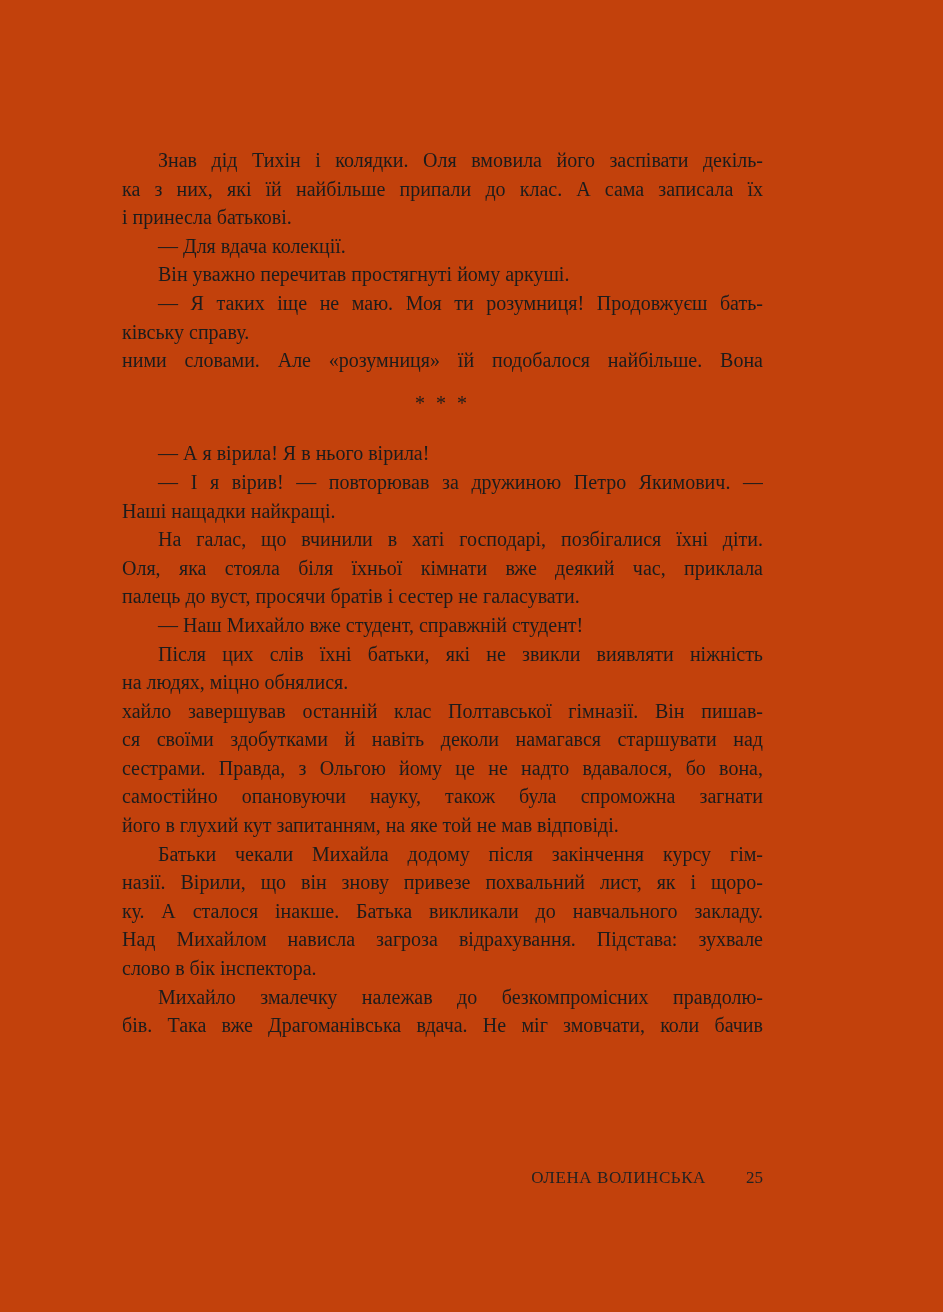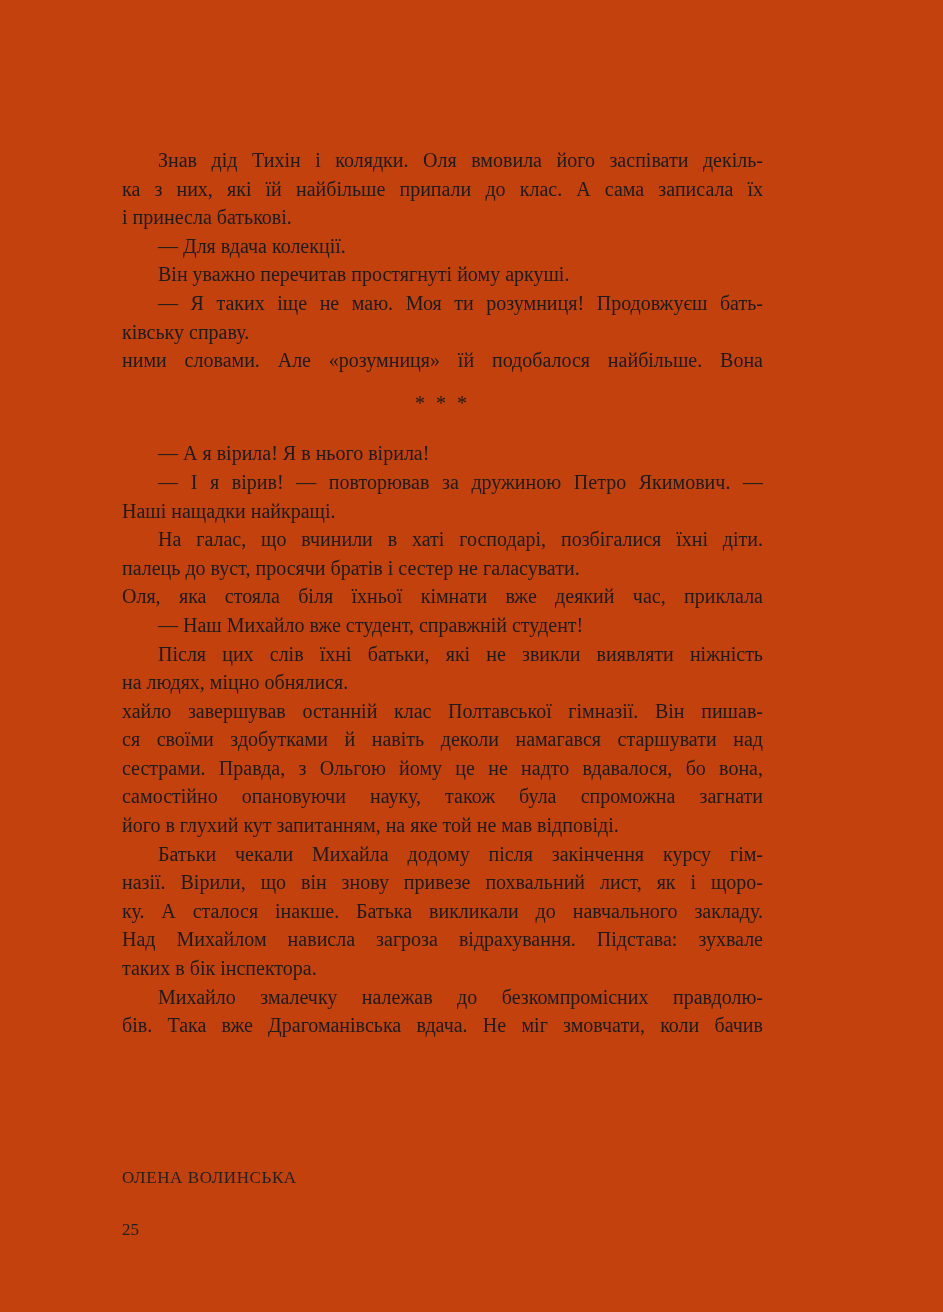--- a/index.html
+++ b/index.html
@@ -47,25 +47,24 @@
     font-size: 20px;
   }
   .footer {
     position: absolute;
     left: 122px;
     top: 1168px;
     width: 641px;
     display: flex;
     justify-content: flex-end;
     align-items: baseline;
-    gap: 32px;
+    gap: 40px;
     font-size: 17px;
     letter-spacing: 0.6px;
     color: #222222;
-    flex-direction: column;
   }
   .footer .page-number {
     letter-spacing: 0;
   }
 </style>
 </head>
 <body>
 
 <div class="page">
   <div class="text-block">
@@ -75,35 +74,35 @@
       <div class="line first lastline">— Для вдача колекції.</div>
       <div class="line first lastline">Він уважно перечитав простягнуті йому аркуші.</div>
       <div class="line first">— Я таких іще не маю. Моя ти розумниця! Продовжуєш бать-</div>
       <div class="line lastline">ківську справу.</div>
       <div class="line">ними словами. Але «розумниця» їй подобалося найбільше. Вона</div>
       <div class="separator">* * *</div>
       <div class="line first lastline">— А я вірила! Я в нього вірила!</div>
       <div class="line first">— І я вірив! — повторював за дружиною Петро Якимович. —</div>
       <div class="line lastline">Наші нащадки найкращі.</div>
       <div class="line first">На галас, що вчинили в хаті господарі, позбігалися їхні діти.</div>
+      <div class="line">Оля, яка стояла біля їхньої кімнати вже деякий час, приклала</div>
       <div class="line lastline">палець до вуст, просячи братів і сестер не галасувати.</div>
-      <div class="line">Оля, яка стояла біля їхньої кімнати вже деякий час, приклала</div>
       <div class="line first lastline">— Наш Михайло вже студент, справжній студент!</div>
       <div class="line first">Після цих слів їхні батьки, які не звикли виявляти ніжність</div>
       <div class="line lastline">на людях, міцно обнялися.</div>
       <div class="line">хайло завершував останній клас Полтавської гімназії. Він пишав-</div>
       <div class="line">ся своїми здобутками й навіть деколи намагався старшувати над</div>
       <div class="line">сестрами. Правда, з Ольгою йому це не надто вдавалося, бо вона,</div>
       <div class="line">самостійно опановуючи науку, також була спроможна загнати</div>
       <div class="line lastline">його в глухий кут запитанням, на яке той не мав відповіді.</div>
       <div class="line first">Батьки чекали Михайла додому після закінчення курсу гім-</div>
       <div class="line">назії. Вірили, що він знову привезе похвальний лист, як і щоро-</div>
       <div class="line">ку. А сталося інакше. Батька викликали до навчального закладу.</div>
       <div class="line">Над Михайлом нависла загроза відрахування. Підстава: зухвале</div>
-      <div class="line lastline">таких в бік інспектора.</div>
+      <div class="line lastline">слово в бік інспектора.</div>
       <div class="line first">Михайло змалечку належав до безкомпромісних правдолю-</div>
       <div class="line">бів. Така вже Драгоманівська вдача. Не міг змовчати, коли бачив</div>
     </div>
   <div class="footer">
     <span class="author">ОЛЕНА ВОЛИНСЬКА</span>
     <span class="page-number">25</span>
   </div>
 </div>
 
 </body></html>

